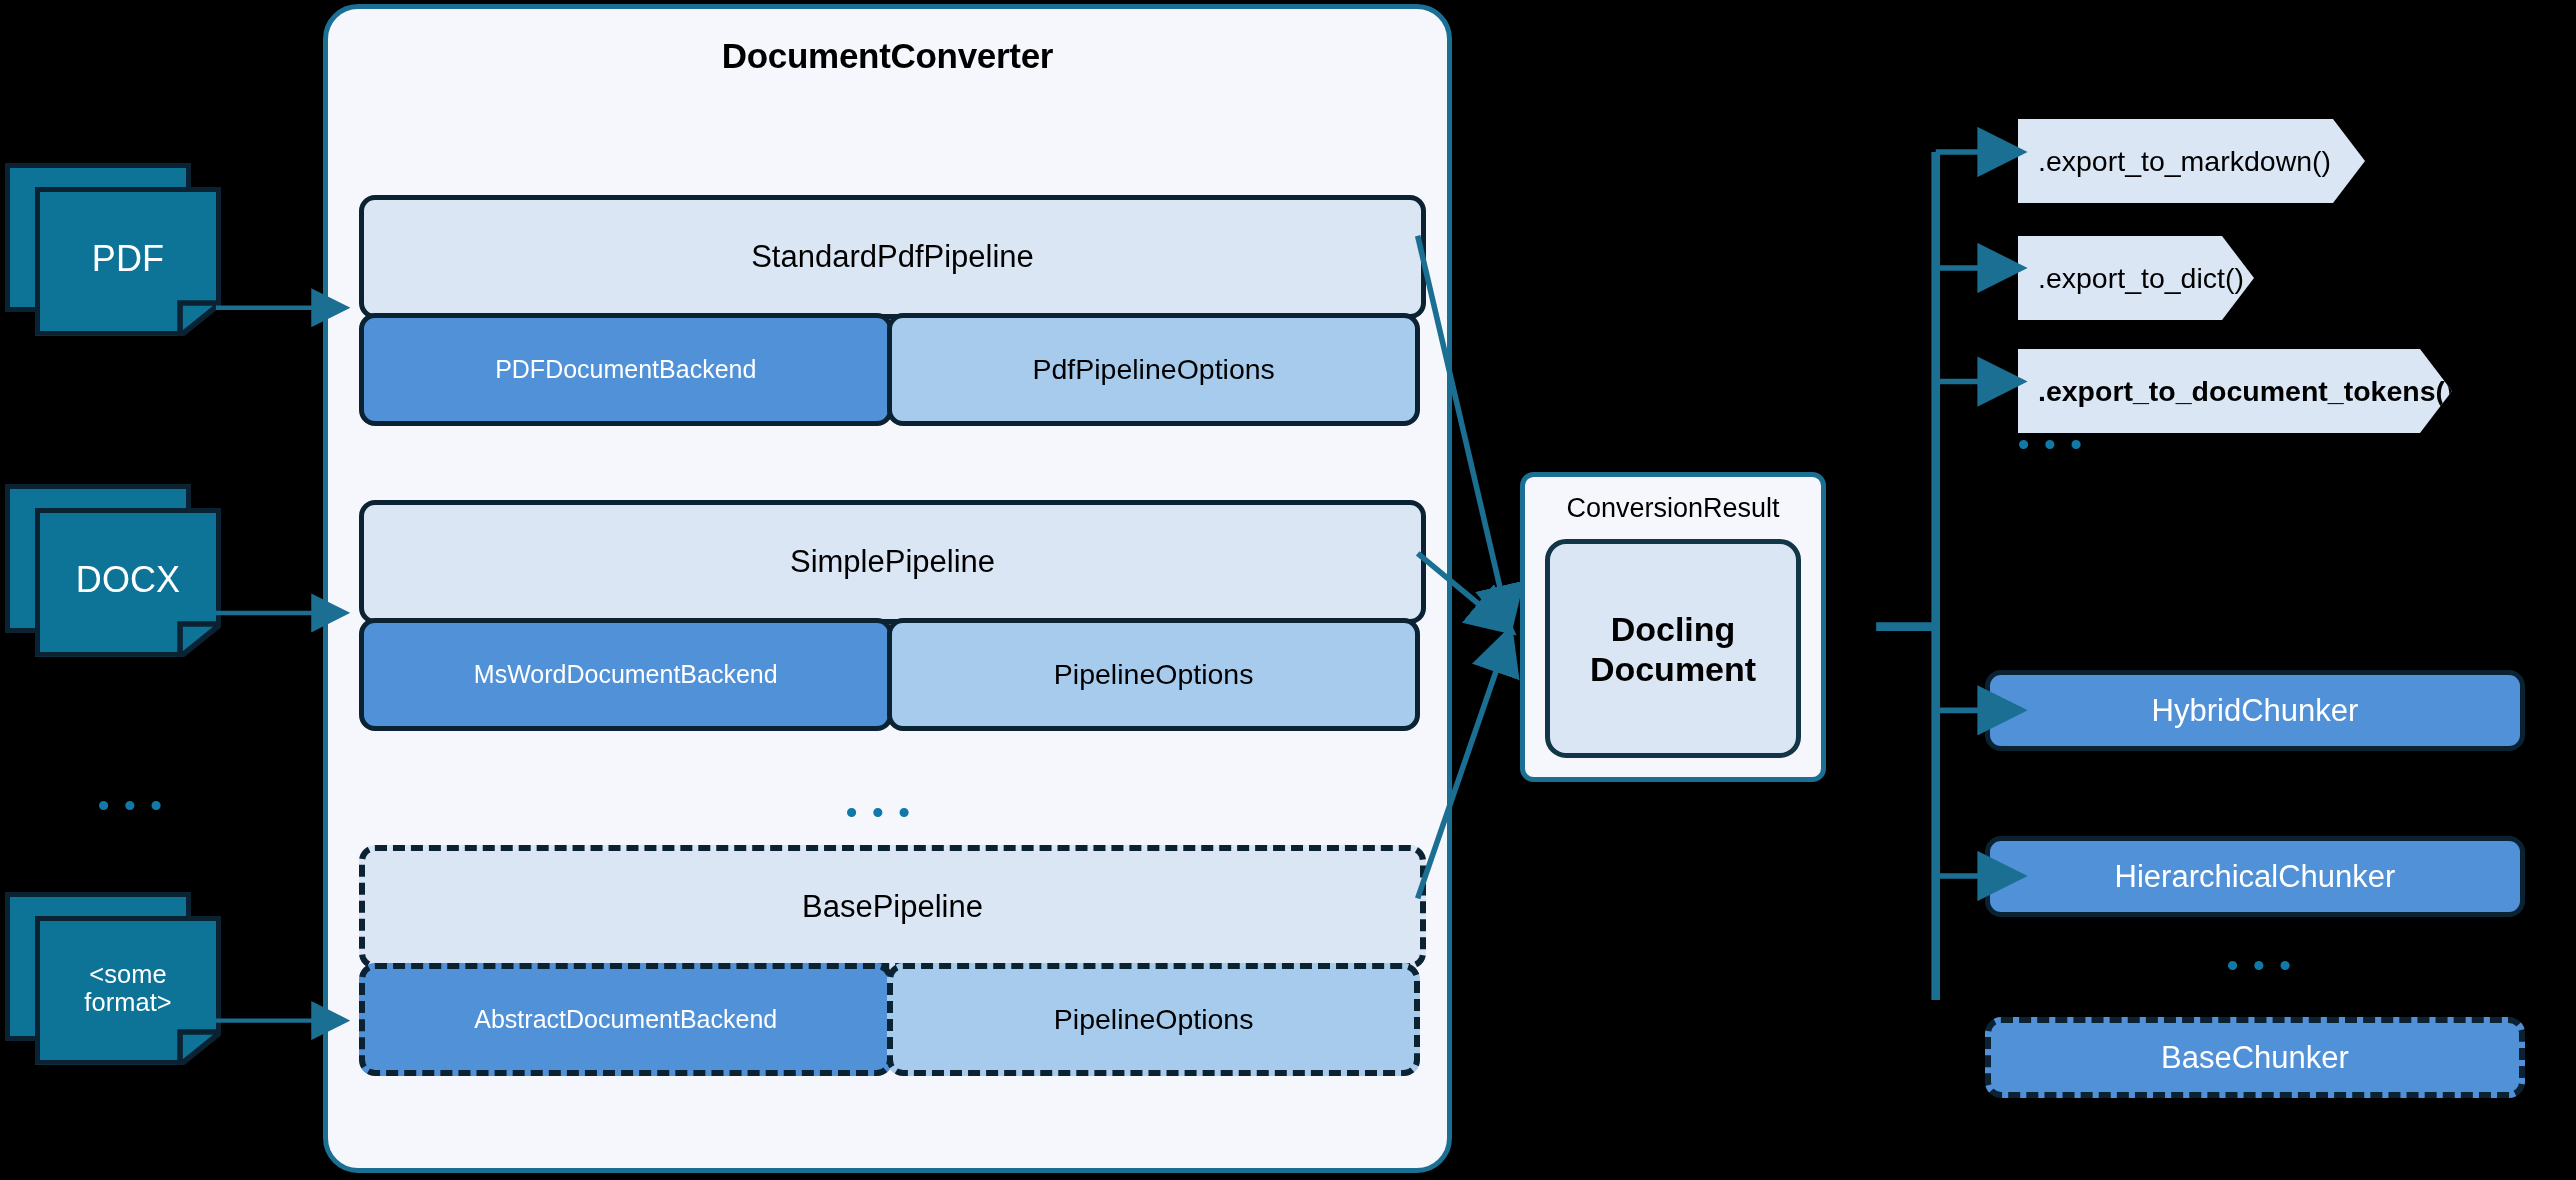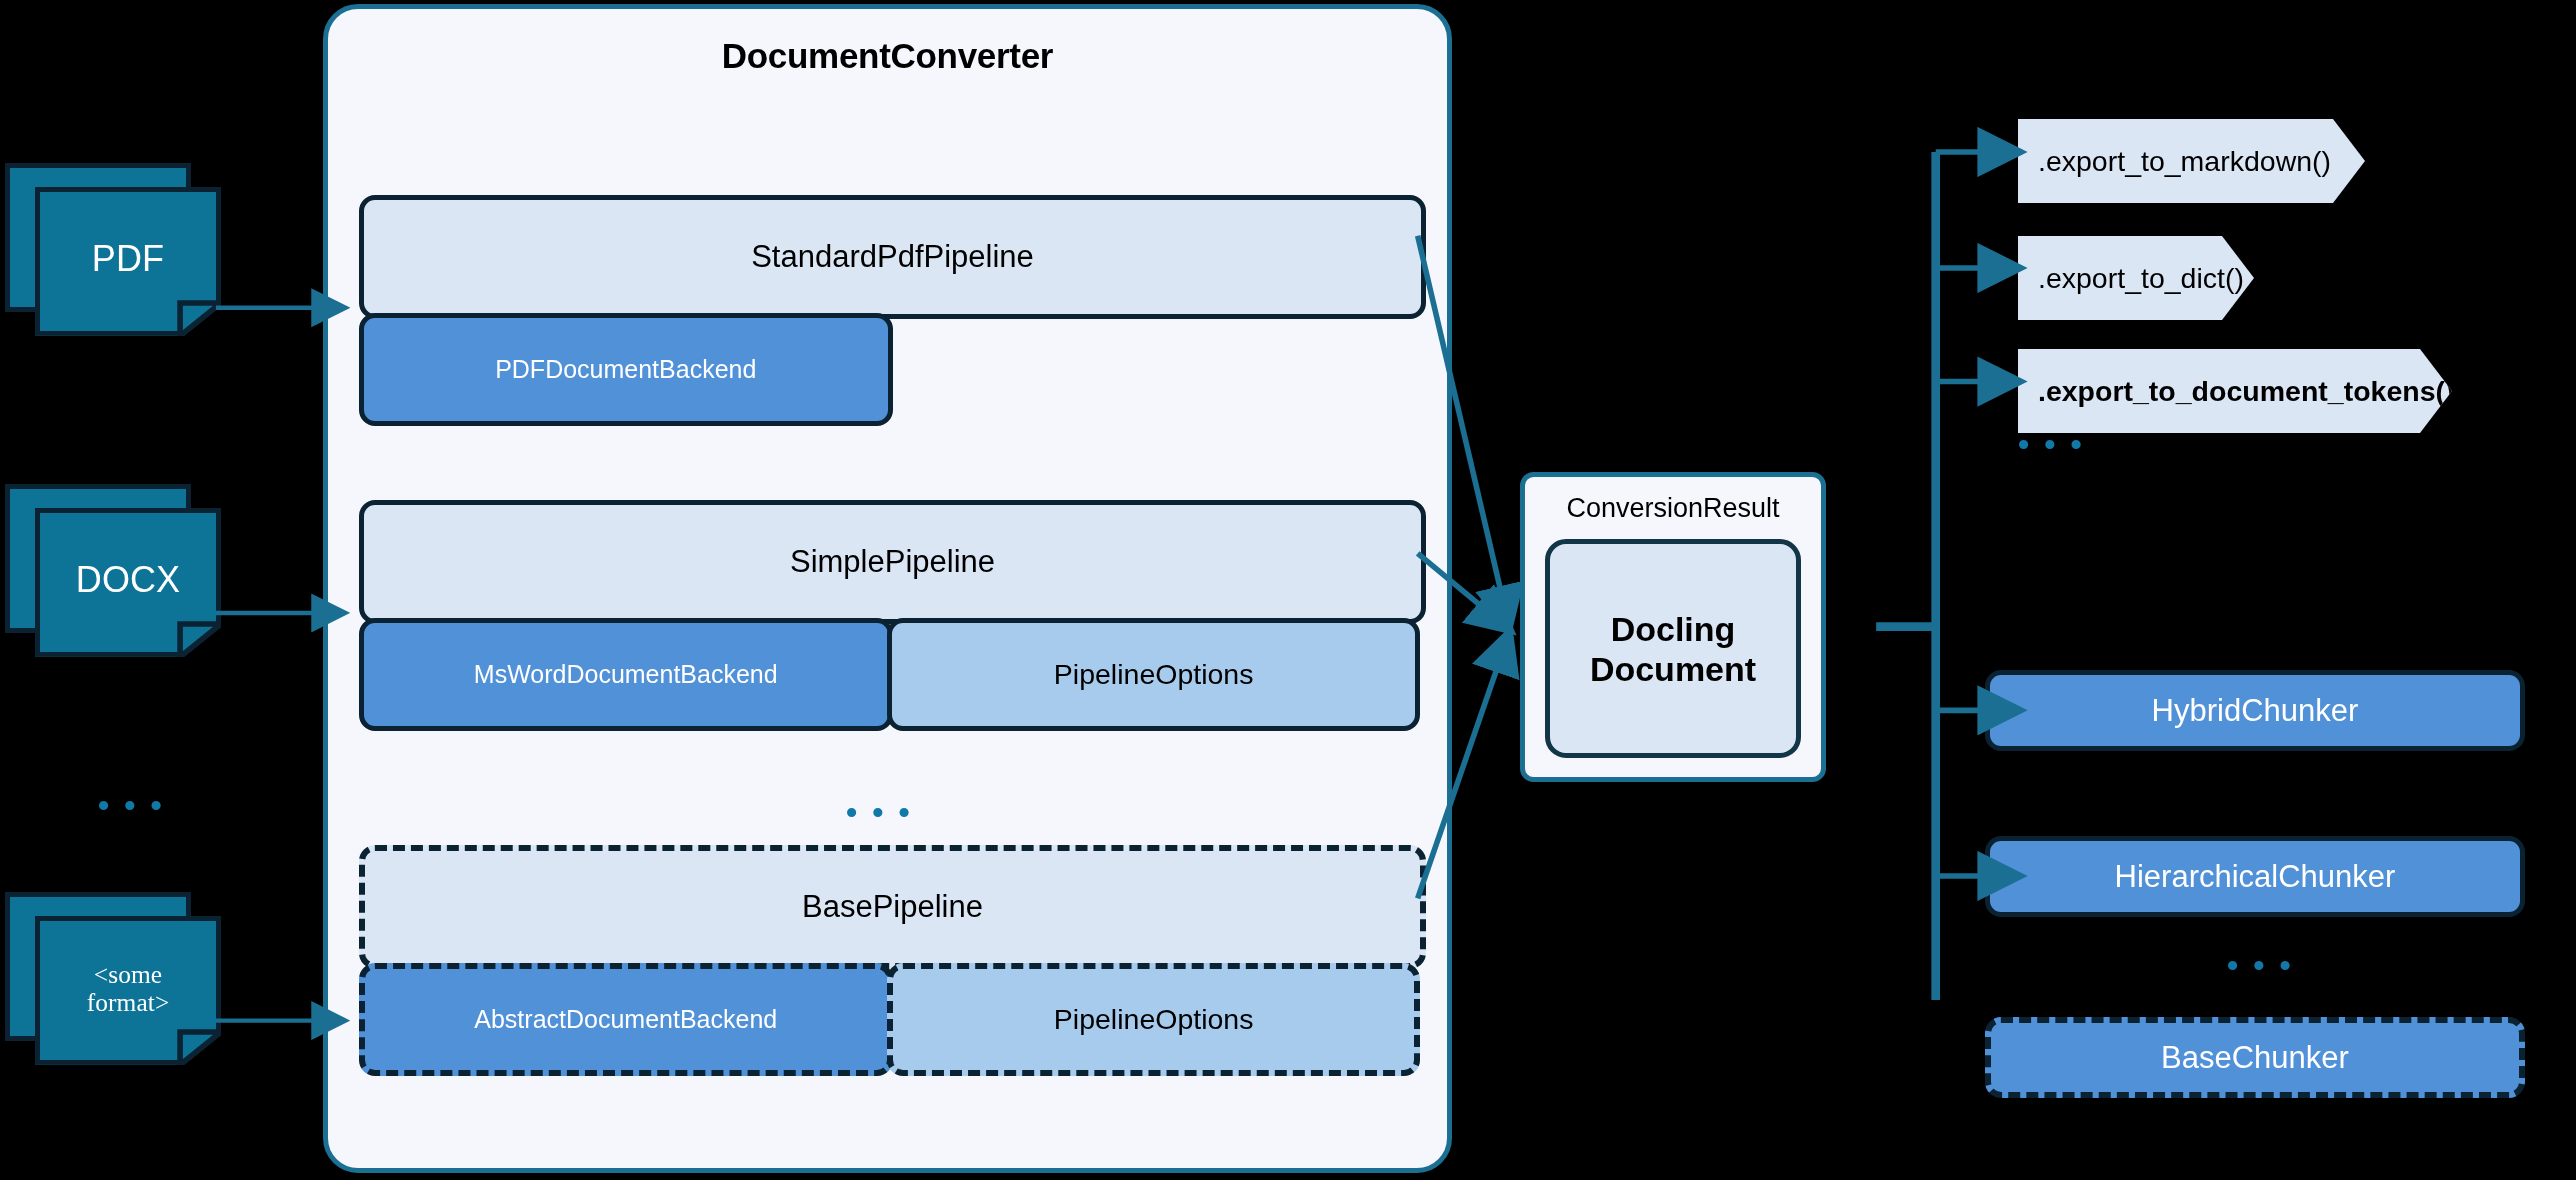--- a/index.html
+++ b/index.html
@@ -58,21 +58,21 @@
   }
   .doc-label {
     color: #ffffff;
     font-size: 36px;
     font-weight: 400;
     text-align: center;
     line-height: 1.12;
     letter-spacing: 0.1px;
     padding-bottom: 3.7px;
   }
-  .doc-label.small { font-size: 25.4px; font-family: Liberation Serif, serif; }
+  .doc-label.small { font-size: 25.4px; }
 
   
   .dots {
     position: absolute;
     color: #1179a8;
     font-size: 32px;
     font-weight: 700;
     letter-spacing: 3.1px;
     line-height: 1;
     z-index: 4;
@@ -298,20 +298,21 @@
     </svg>
   </div>
 
   <div id="converter">
     <div id="converter-title">DocumentConverter</div>
 
     <div class="pipeline" style="top:186px;">
       <div class="pipe-head">StandardPdfPipeline</div>
       <div class="pipe-row">
         <div class="pipe-cell cell-backend">PDFDocumentBackend</div>
+        <div class="pipe-cell cell-options">PdfPipelineOptions</div>
       </div>
     </div>
 
     <div class="pipeline" style="top:491px;">
       <div class="pipe-head">SimplePipeline</div>
       <div class="pipe-row">
         <div class="pipe-cell cell-backend">MsWordDocumentBackend</div>
         <div class="pipe-cell cell-options">PipelineOptions</div>
       </div>
     </div>

